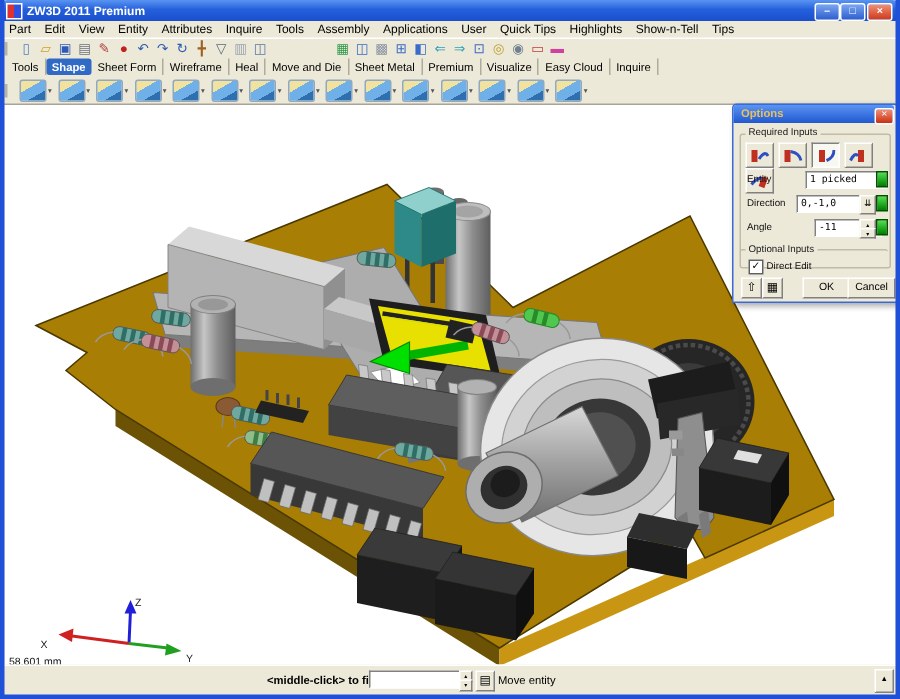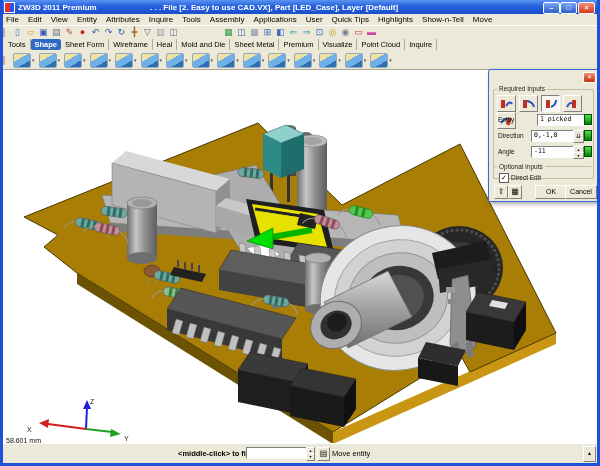--- a/index.html
+++ b/index.html
@@ -72,41 +72,40 @@
   .sb-scroll{right:4px;top:2px;width:11px;height:14px;font-size:5px;line-height:13px;text-align:center}
 </style>
 </head>
 <body>
 
 <div class="frame"></div>
 
 <div class="abs titlebar">
   <div class="abs appicon"></div>
   <span class="abs t-left">ZW3D 2011 Premium</span>
-  <span class="abs t-right">. . . File [2. Easy to use CAD.VX],  Part [LED_Case],  Layer [Default]</span>
   <div class="abs winbtn" style="right:40px">–</div>
   <div class="abs winbtn" style="right:23px">□</div>
   <div class="abs winbtn close" style="right:5px">×</div>
 </div>
 
 <div class="abs menubar">
-  <span>File</span>
+  <span>Part</span>
   <span>Edit</span>
   <span>View</span>
   <span>Entity</span>
   <span>Attributes</span>
   <span>Inquire</span>
   <span>Tools</span>
   <span>Assembly</span>
   <span>Applications</span>
   <span>User</span>
   <span>Quick Tips</span>
   <span>Highlights</span>
   <span>Show-n-Tell</span>
-  <span>Move</span>
+  <span>Tips</span>
 </div>
 
 <div class="abs tb1">
   <span class="grip"></span>
   <span class="ti" style="color:#5080C0">▯</span>
   <span class="ti" style="color:#D8A020">▱</span>
   <span class="ti" style="color:#3058B8">▣</span>
   <span class="ti" style="color:#6A7480">▤</span>
   <span class="ti" style="color:#B04040">✎</span>
   <span class="ti" style="color:#C02020">●</span>
@@ -131,25 +130,25 @@
   <span class="ti" style="color:#C04040">▭</span>
   <span class="ti" style="color:#D040A0">▬</span>
 </div>
 
 <div class="abs tabs">
   <span class="tab">Tools</span>
   <span class="tab active">Shape</span>
   <span class="tab">Sheet Form</span>
   <span class="tab">Wireframe</span>
   <span class="tab">Heal</span>
-  <span class="tab">Mold and Die</span>
+  <span class="tab">Move and Die</span>
   <span class="tab">Sheet Metal</span>
   <span class="tab">Premium</span>
   <span class="tab">Visualize</span>
-  <span class="tab">Point Cloud</span>
+  <span class="tab">Easy Cloud</span>
   <span class="tab">Inquire</span>
 </div>
 
 <div class="abs tb2">
   <span class="grip"></span>
   <span class="bigtool">
       <span class="cube"></span>
       <span class="dd">▾</span>
     </span>
   <span class="bigtool">
@@ -479,20 +478,21 @@
     <polygon points="121,433 111,428 110,436" fill="#20A020"></polygon>
     <text x="90" y="403" font-size="7" fill="#222">Z</text>
     <text x="27" y="431" font-size="7" fill="#222">X</text>
     <text x="124" y="440" font-size="7" fill="#222">Y</text>
   </g>
   <text x="6" y="442" font-size="7" fill="#111">58.601 mm</text>
 </svg>
 </div>
 
 <div class="abs dialog">
+  <div class="abs dlg-title">Options</div>
   <div class="abs dlg-close">×</div>
 
   <div class="abs grp" style="left:4px;top:19px;width:99px;height:88px"></div>
   <span class="abs grp-label" style="left:8px;top:15px">Required Inputs</span>
 
   <div class="abs" style="left:8px;top:25px">
     <span class="bendbtn">
         <svg width="13" height="11">
           <rect x="1" y="2" width="4" height="8" fill="#C03020"></rect>
           <path d="M6,8 q4,-6 6,-2" stroke="#3050C0" stroke-width="2" fill="none"></path>
@@ -527,21 +527,21 @@
   <span class="abs fldlab" style="left:9px;top:46px">Entity</span>
   <div class="abs fld" style="left:48px;top:44px;width:50px;height:10px">1 picked</div>
   <div class="abs gled" style="left:95px;top:44px"></div>
 
   <span class="abs fldlab" style="left:9px;top:62px">Direction</span>
   <div class="abs fld" style="left:42px;top:60px;width:41px;height:10px">0,-1,0</div>
   <div class="abs minibtn" style="left:84px;top:60px;width:9px;height:11px;font-size:6px;line-height:11px">⇊</div>
   <div class="abs gled" style="left:95px;top:60px"></div>
 
   <span class="abs fldlab" style="left:9px;top:78px">Angle</span>
-  <div class="abs fld" style="left:42px;top:76px;width:41px;height:10px">-11</div>
+  <div class="abs fld" style="left:54px;top:76px;width:41px;height:10px">-11</div>
   <div class="abs minibtn spin" style="left:84px;top:76px;width:9px;height:5px">▴</div>
   <div class="abs minibtn spin" style="left:84px;top:82px;width:9px;height:5px">▾</div>
   <div class="abs gled" style="left:95px;top:76px"></div>
 
   <div class="abs grp" style="left:4px;top:96px;width:99px;height:16px;border-bottom:none;border-left:none;border-right:none"></div>
   <span class="abs grp-label" style="left:8px;top:93px">Optional Inputs</span>
   <div class="abs cb" style="left:10px;top:103px">✓</div>
   <span class="abs fldlab" style="left:22px;top:104px">Direct Edit</span>
 
   <div class="abs minibtn" style="left:5px;top:115px;width:12px;height:12px;font-size:8px;line-height:12px">⇧</div>

